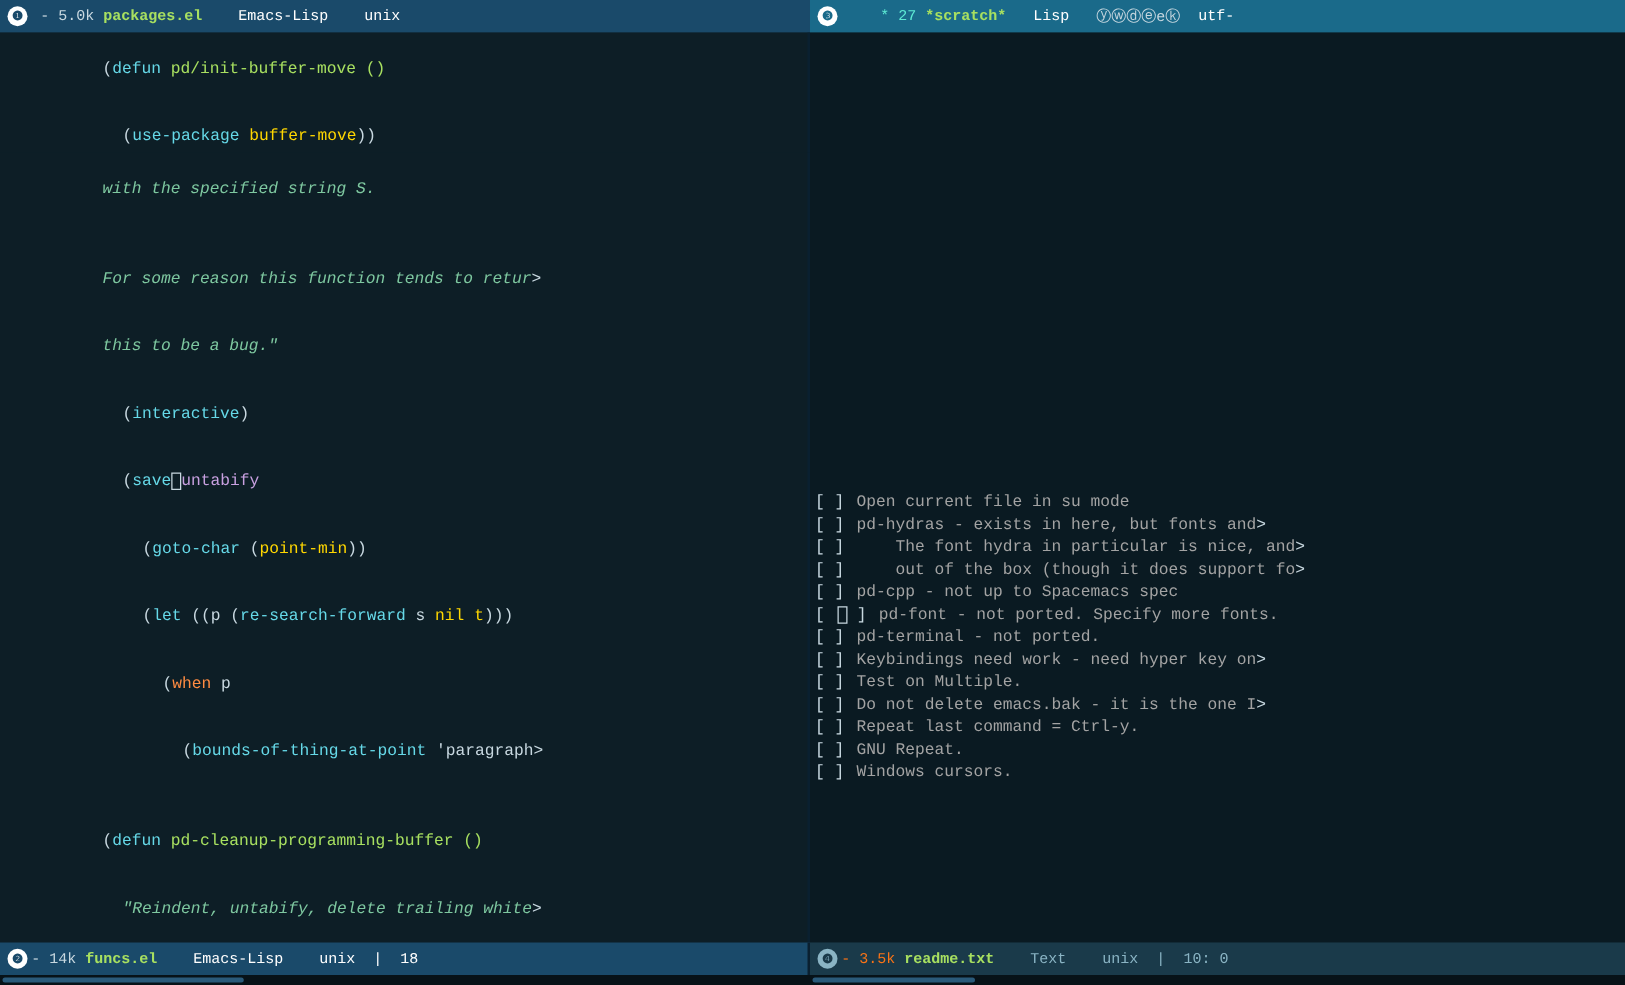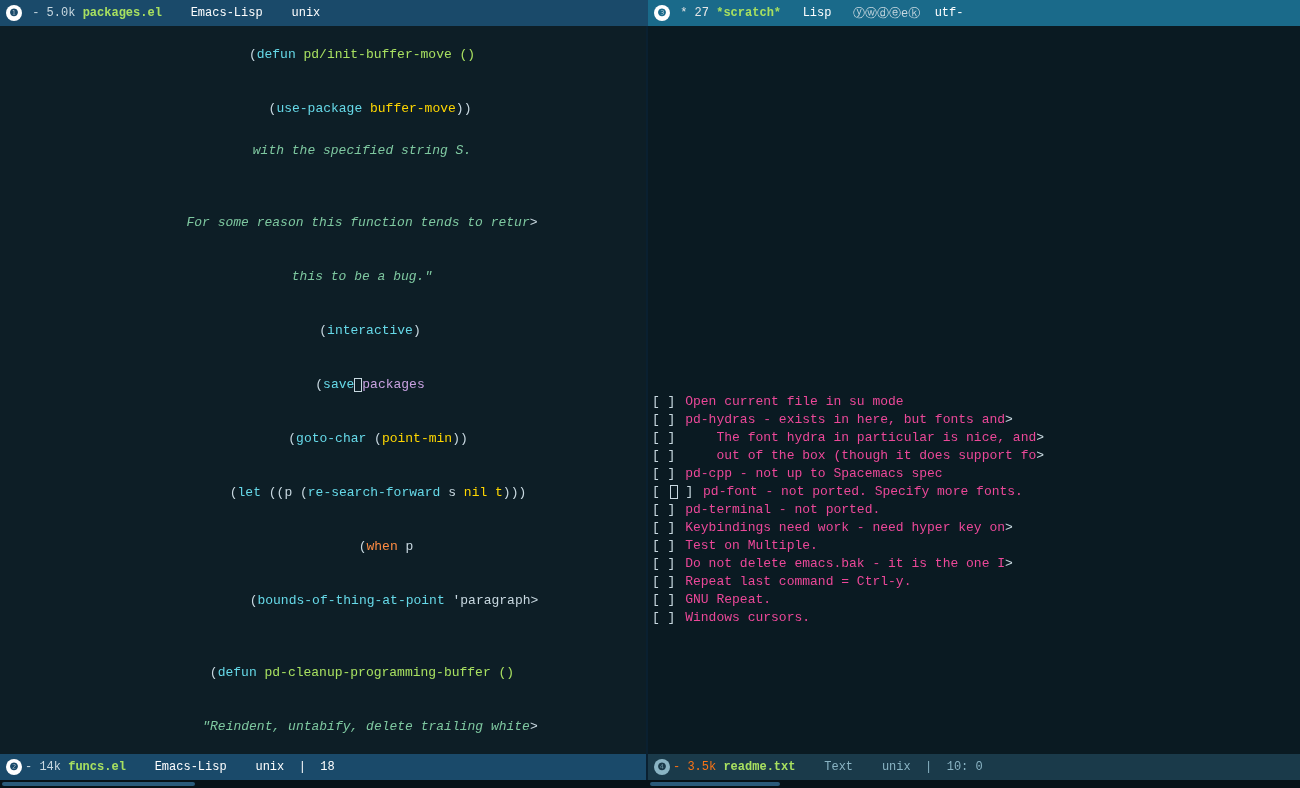--- a/index.html
+++ b/index.html
@@ -52,34 +52,33 @@
 
     
     .checkbox-line {
       line-height: 18px;
       white-space: pre;
       overflow: hidden;
       display: flex;
       align-items: center;
     }
     .cb-bracket { color: #c8d8e0; margin-right: 2px; }
-    .cb-text { color: #ec4899; }
+    .cb-text { color: #a3a3a3; }
 
     .all-content {
       display: flex;
       flex-direction: column;
       height: 788px;
     }
 
     .content-area {
       display: flex;
       flex: 1;
       min-height: 0;
       overflow: hidden;
-      text-align: center;
     }
 
     .left-pane {
       width: 648px;
       background: #0d1e26;
       display: flex;
       flex-direction: column;
       border-right: 2px solid #0a2030;
     }
 
@@ -179,21 +178,21 @@
       <span style="color:#c8d8e0;">- 5.0k&nbsp;</span>
       <span style="color:#a8e060;font-weight:bold;">packages.el</span>
       <span>&nbsp;&nbsp;&nbsp;&nbsp;</span>
       <span>Emacs-Lisp</span>
       <span>&nbsp;&nbsp;&nbsp;&nbsp;</span>
       <span>unix</span>
     </div>
     <div class="ml-right-bar">
       <span class="circle-num circle-active">❸</span>
       <span>&nbsp;</span>
-      <span style="color:#e5e5e5;">* 27&nbsp;</span>
+      <span style="color:#5eead4;margin-left:24px;">* 27&nbsp;</span>
       <span style="color:#a8e060;font-weight:bold;">*scratch*</span>
       <span>&nbsp;&nbsp;&nbsp;</span>
       <span>Lisp</span>
       <span>&nbsp;&nbsp;&nbsp;</span>
       <span style="color:#c8d8e0;">ⓨⓦⓓⓔeⓚ</span>
       <span>&nbsp;&nbsp;</span>
       <span>utf-</span>
     </div>
   </div>
 
@@ -219,21 +218,21 @@
         <div class="code-line">
           <span class="kw-string">For some reason this function tends to retur</span><span style="color:#c8d8e0;">&gt;</span>
         </div>
         <div class="code-line">
           <span class="kw-string">this to be a bug."</span>
         </div>
         <div class="code-line indent1">
           <span class="kw-paren">(</span><span class="kw-interactive">interactive</span><span class="kw-paren">)</span>
         </div>
         <div class="code-line indent1">
-          <span class="kw-paren">(</span><span class="kw-save">save</span><span class="cursor-outline"></span><span class="kw-excursion">packages</span>
+          <span class="kw-paren">(</span><span class="kw-save">save</span><span class="cursor-outline"></span><span class="kw-excursion">untabify</span>
         </div>
         <div class="code-line indent2">
           <span class="kw-paren">(</span><span class="kw-goto">goto-char</span><span style="color:#c8d8e0;"> (</span><span class="kw-point">point-min</span><span style="color:#c8d8e0;">))</span>
         </div>
         <div class="code-line indent2">
           <span class="kw-paren">(</span><span class="kw-let">let</span><span style="color:#c8d8e0;"> ((</span><span class="kw-p">p</span><span style="color:#c8d8e0;"> (</span><span class="kw-re-search">re-search-forward</span><span style="color:#c8d8e0;"> s </span><span class="kw-nil-t">nil</span><span style="color:#c8d8e0;"> </span><span class="kw-nil-t">t</span><span style="color:#c8d8e0;">)))</span>
         </div>
         <div class="code-line indent3">
           <span class="kw-paren">(</span><span class="kw-when-orange">when</span><span style="color:#c8d8e0;"> p</span>
         </div>

